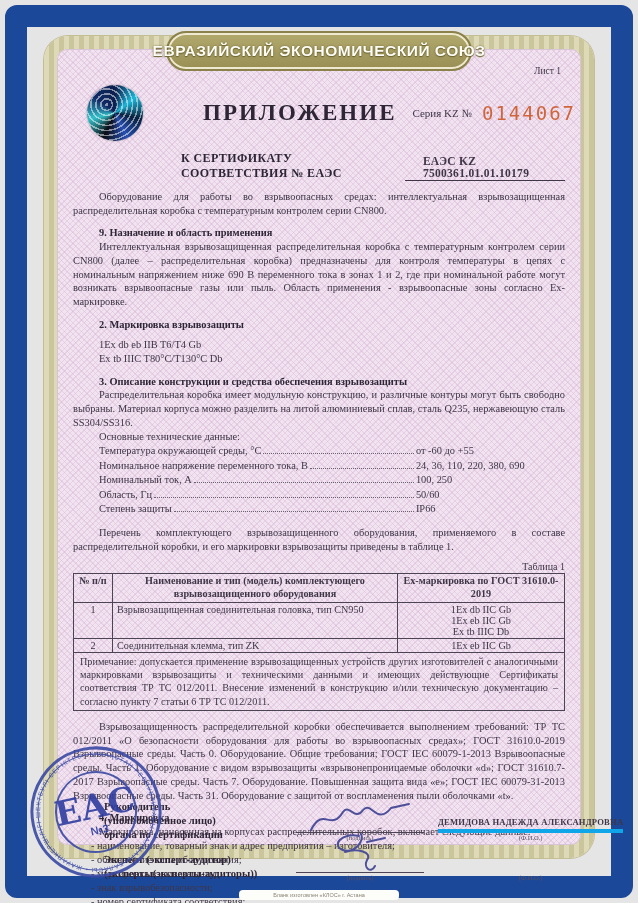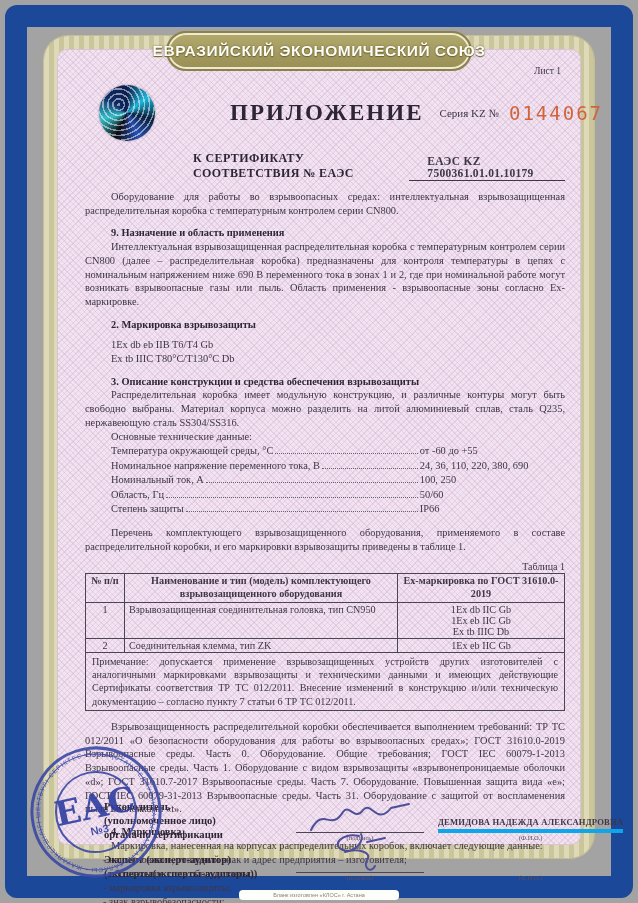--- a/index.html
+++ b/index.html
@@ -1,46 +1,46 @@
 <!DOCTYPE html>
 <html><head>
 <meta charset="utf-8">
 <style>
   html,body{margin:0;padding:0;}
   body{width:638px;height:903px;background:#ffffff;position:relative;overflow:hidden;
        font-family:"Liberation Serif", serif;color:#3f3647;}
-  .page{position:absolute;inset:0;background:#a3a3a3;}
+  .page{position:absolute;inset:0;background:#e5e5e5;}
   .blue-frame{position:absolute;inset:5px;border:22px solid #1c4899;border-radius:12px;
               pointer-events:none;}
   
   .cert{position:absolute;left:44px;top:36px;width:550px;height:822px;
         background:repeating-linear-gradient(90deg,#ded9b6 0 5px,#cbc59c 5px 10px);
         border-radius:24px;box-shadow:0 0 0 1px #c4be94;}
   .cert-inner{position:absolute;inset:13px;border-radius:10px;
         background-color:#f1e3f0;
         background-image:
           repeating-linear-gradient(45deg, rgba(210,172,207,.35) 0 1px, transparent 1px 4px),
           repeating-linear-gradient(-45deg, rgba(210,172,207,.35) 0 1px, transparent 1px 4px);
         box-shadow:inset 0 0 0 1px #d9c3d7;
-        padding:10px 16px 8px 28px;box-sizing:border-box;}
+        padding:10px 16px 8px 16px;box-sizing:border-box;}
   
   .banner{position:absolute;left:50%;transform:translateX(-50%);top:-5px;width:302px;height:36px;
           background:linear-gradient(#b2a96d,#998f55);border:2px solid #8b814b;border-radius:20px;
           box-shadow:inset 0 0 0 2px #efe9cf;display:flex;align-items:center;justify-content:center;z-index:5;}
   .banner span{font-family:"Liberation Sans",sans-serif;font-weight:bold;font-size:15.5px;
           letter-spacing:.5px;color:#fdfdf6;text-shadow:0 1px 1px #6d6433,0 0 2px #6d6433;white-space:nowrap;}
   .sheet{position:absolute;top:17px;right:20px;font-size:9.5px;color:#3f3647;}
   
   .hdr-row{display:flex;align-items:center;margin-top:26px;margin-left:14px;}
   .holo{width:56px;height:56px;border-radius:50%;flex:none;
         background:
          repeating-radial-gradient(circle at 35% 35%, rgba(255,255,255,.5) 0 1.5px, transparent 1.5px 5px),
          conic-gradient(#0b1f4e,#1fb7d8,#08203f,#274fb0,#0c0c14,#35c0c9,#102a66,#0b1f4e);
         box-shadow:0 0 2px rgba(0,0,0,.4);}
-  .title{font-size:23px;font-weight:bold;letter-spacing:2px;color:#2e2636;margin-left:75px;}
+  .title{font-size:23px;font-weight:bold;letter-spacing:2px;color:#2e2636;margin-left:60px;}
   .series{margin-left:16px;font-size:11px;white-space:nowrap;}
   .serial{margin-left:10px;font-family:"DejaVu Sans Mono",monospace;font-size:19px;color:#d0653c;letter-spacing:2px;}
   .cert-no-row{display:flex;align-items:flex-end;margin-top:10px;margin-left:108px;}
   .cert-no-label{font-size:12px;font-weight:bold;color:#2e2636;letter-spacing:.4px;}
   .cert-no{font-size:11.5px;font-weight:bold;border-bottom:1px solid #3f3647;margin-left:14px;
            padding:0 18px 1px 18px;letter-spacing:.3px;}
   
   .para{font-size:10.4px;line-height:1.32;text-align:justify;margin:0;}
   .ind{text-indent:26px;}
   .head-bold{font-weight:bold;color:#2e2636;}

